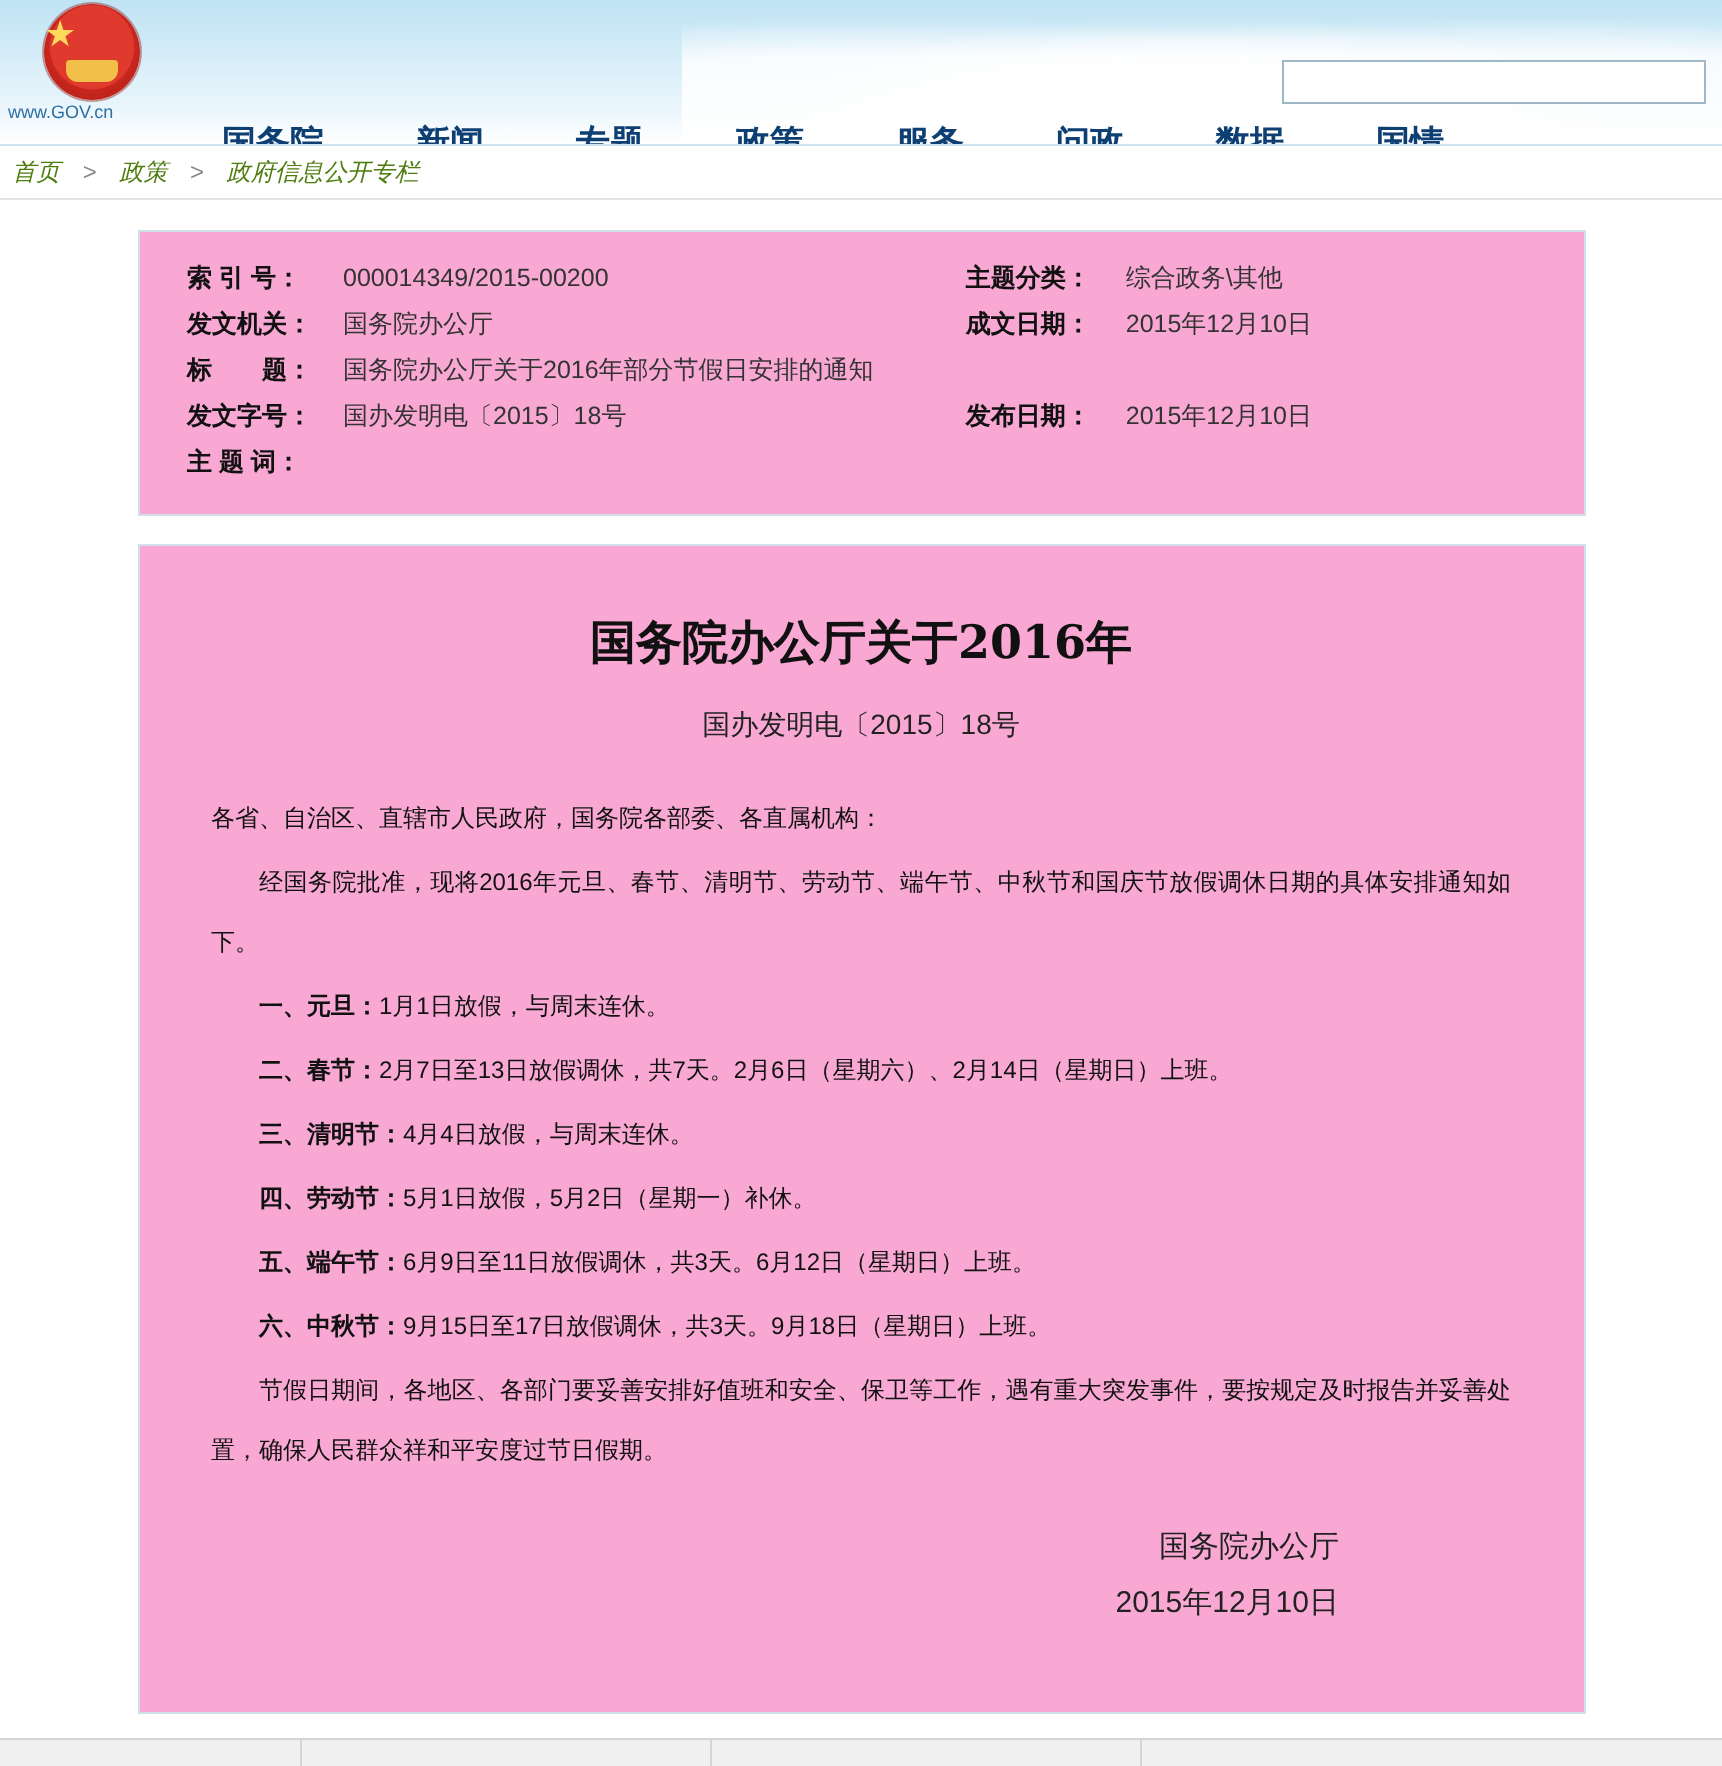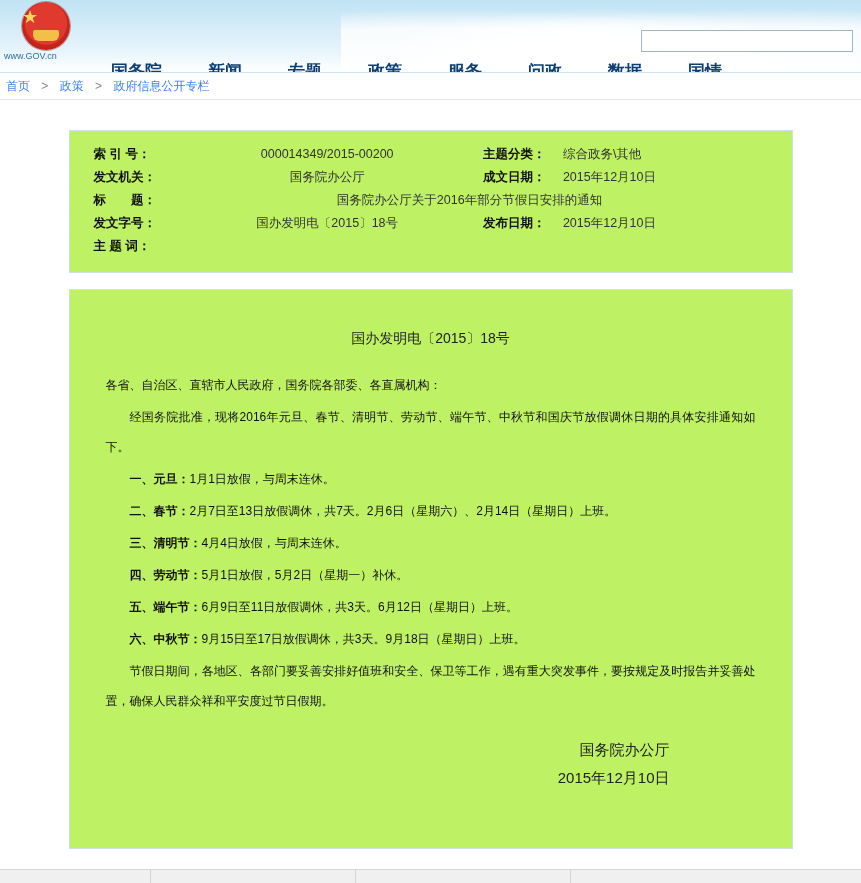--- a/index.html
+++ b/index.html
@@ -121,38 +121,39 @@
   .breadcrumb {
     height: 26px;
     line-height: 26px;
     padding-left: 6px;
     font-size: 12px;
     color: #333;
     border-bottom: 1px solid #e4e4e4;
     background: #fff;
   }
   .breadcrumb a {
-    color: #3b82f6;
+    color: #4d7c0f;
     text-decoration: none;
     cursor: pointer;
+    font-style: italic;
   }
   .breadcrumb .sep {
     color: #888;
     margin: 0 8px;
   }
 
   
   .content-wrap {
     padding: 14px 0 0 0;
   }
   .panel {
     width: 724px;
-    margin: 16px auto 14px auto;
+    margin: 1px auto 14px auto;
     border: 1px solid #cfe0ea;
-    background: #bef264;
+    background: #f9a8d4;
     box-sizing: border-box;
   }
 
   
   .meta-panel {
     padding: 12px 24px 14px 24px;
   }
   table.meta {
     width: 100%;
     border-collapse: collapse;
@@ -166,21 +167,20 @@
   }
   td.lbl {
     width: 78px;
     font-weight: bold;
     color: #111;
     white-space: nowrap;
   }
   td.val {
     color: #333;
     padding-right: 18px;
-    text-align: center;
   }
   td.lbl2 {
     width: 80px;
     font-weight: bold;
     color: #111;
     white-space: nowrap;
     padding-left: 10px;
   }
   td.val2 { color: #333; }
 
@@ -304,20 +304,21 @@
       <tr>
         <td class="lbl">主 题 词：</td>
         <td class="val" colspan="3"></td>
       </tr>
     </tbody>
       </table>
   </div>
 
   <div class="panel doc-panel">
     <div class="doc-title">
+      <div>国务院办公厅关于2016年</div>
     </div>
 
     <div class="doc-subtitle">国办发明电〔2015〕18号</div>
 
     <p class="doc-p">各省、自治区、直辖市人民政府，国务院各部委、各直属机构：</p>
 
     <p class="doc-p indent">经国务院批准，现将2016年元旦、春节、清明节、劳动节、端午节、中秋节和国庆节放假调休日期的具体安排通知如下。</p>
 
     <p class="doc-p indent">
       <b>一、元旦：</b><span>1月1日放假，与周末连休。</span>

